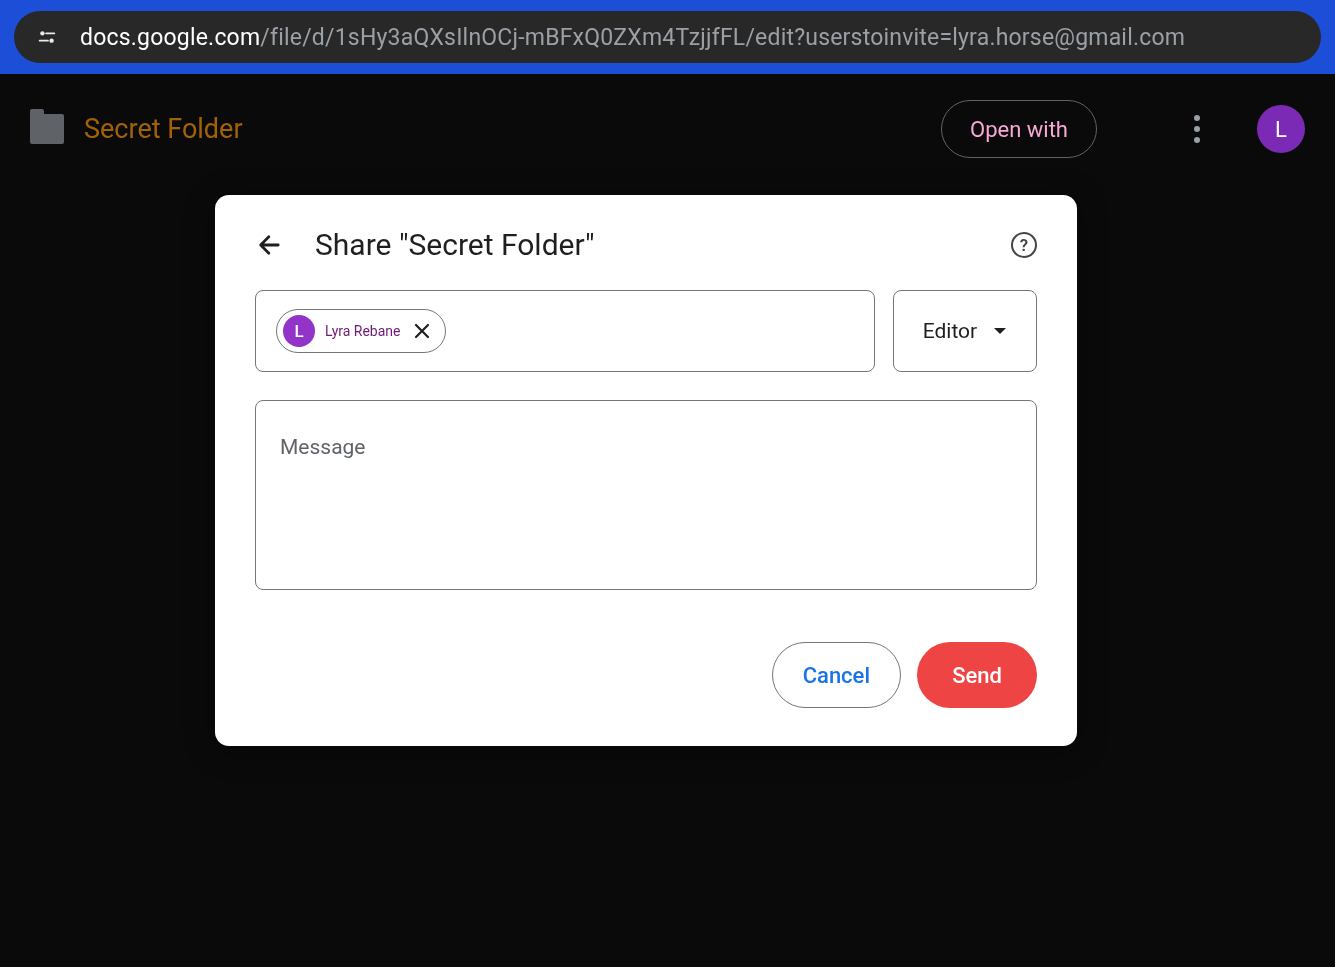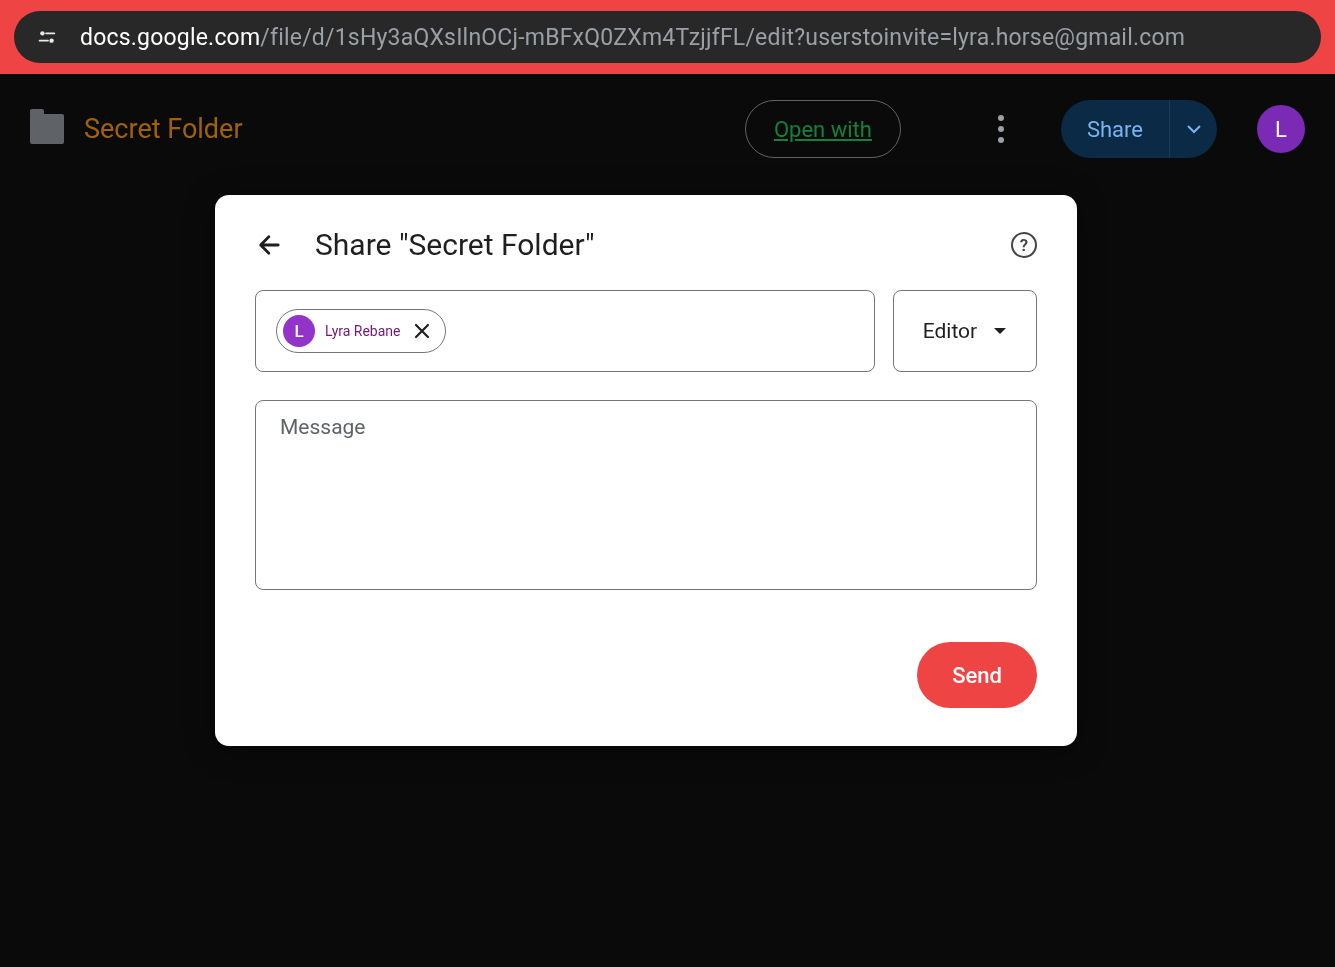--- a/index.html
+++ b/index.html
@@ -1,21 +1,21 @@
 <!DOCTYPE html>
 <html><head>
 <meta charset="utf-8">
 <style>
   * { box-sizing: border-box; margin: 0; padding: 0; }
   html, body { width: 1335px; height: 967px; font-family: "Google Sans", Roboto, Arial, sans-serif; background: #0a0a0a; overflow: hidden; }
 
   
   .url-bar {
     height: 74px;
-    background: #ef4444;
+    background: #1d4ed8;
     display: flex;
     align-items: center;
     padding: 0 14px;
     gap: 14px;
   }
   .url-pill {
     background: #282828;
     border-radius: 36px;
     height: 52px;
     flex: 1;
@@ -45,21 +45,21 @@
     padding: 0 30px;
     gap: 20px;
     color:#9aa0a6;
   }
   .folder-icon { width:34px; height:30px; background:#5f6368; border-radius:2px; position:relative; }
   .folder-icon::before { content:""; position:absolute; top:-5px; left:0; width:14px; height:6px; background:#5f6368; border-radius:2px 2px 0 0; }
   .page-title { font-size: 27px; color:#a16207; font-weight:400; }
   .spacer { flex:1; }
   .openwith {
     border:1px solid #5f6368; border-radius:40px; height:58px; padding:0 28px;
-    display:flex;align-items:center; font-size:22px; color:#15803d;text-decoration:underline;
+    display:flex;align-items:center; font-size:22px; color:#f9a8d4;
   }
   .more-btn { width:40px; display:flex;flex-direction:column;align-items:center;gap:5px; }
   .more-btn span { width:6px;height:6px;border-radius:50%;background:#9aa0a6; }
   .share-split {
     display:flex; align-items:center; height:58px;
     background:#0b2a45; border-radius:40px; overflow:hidden; margin-left:20px;
   }
   .share-main { padding:0 26px; font-size:22px; color:#7bb3f0; }
   .share-drop { width:48px; display:flex;align-items:center;justify-content:center; border-left:1px solid #1a3a5a; height:100%; }
   .avatar-hdr {
@@ -107,21 +107,21 @@
 
   .notify-row { display:flex;align-items:center;gap:26px;margin-bottom:22px; padding-left:2px; }
   .checkbox {
     width:26px;height:26px;border-radius:4px;background:#1a73e8;
     display:flex;align-items:center;justify-content:center;
   }
   .notify-label { font-size:21px; color:#1f1f1f; }
 
   .msg-box {
     width:100%; height:190px; border:1px solid #747775; border-radius:8px;
-    padding:14px 24px; font-size:21px; color:#5f6368; resize:none; font-family:inherit;
+    padding:34px 24px; font-size:21px; color:#5f6368; resize:none; font-family:inherit;
   }
   .msg-box::placeholder { color:#5f6368; }
 
   .modal-footer { display:flex; justify-content:flex-end; gap:16px; margin-top:48px; }
   .btn {
     height:66px; padding:0 30px; border-radius:40px; font-size:22px; font-weight:500;
     display:flex;align-items:center;justify-content:center;cursor:pointer; min-width:120px;
   }
   .btn-outline { border:1px solid #747775; background:#fff; color:#1a73e8; }
   .btn-primary { background:#ef4444; color:#fff; border:none; }
@@ -154,28 +154,20 @@
     <div class="spacer"></div>
     <div class="openwith">
       <span>Open with</span>
     </div>
     <div style="width:40px"></div>
     <div class="more-btn">
       <span></span>
         <span></span>
         <span></span>
     </div>
-    <div class="share-split">
-      <div class="share-main">Share</div>
-      <div class="share-drop">
-        <svg width="14" height="10" viewBox="0 0 14 10">
-            <path d="M1 2 L7 8 L13 2" fill="none" stroke="#7bb3f0" stroke-width="2"></path>
-          </svg>
-      </div>
-    </div>
     <div class="avatar-hdr">L</div>
   </div>
 </div>
 
 <div class="modal">
   <div class="modal-head">
     <div class="back-btn">
       <svg width="28" height="28" viewBox="0 0 24 24">
           <path d="M19 12H5 M11 5 L4 12 L11 19" fill="none" stroke="#1f1f1f" stroke-width="2.4" stroke-linecap="round" stroke-linejoin="round"></path>
         </svg>
@@ -201,15 +193,16 @@
       <svg width="14" height="10" viewBox="0 0 14 10">
           <path d="M1 2 L7 8 L13 2 Z" fill="#1f1f1f"></path>
         </svg>
     </div>
   </div>
 
 
   <textarea class="msg-box" placeholder="Message" style=""></textarea>
 
   <div class="modal-footer">
+    <div class="btn btn-outline">Cancel</div>
     <div class="btn btn-primary">Send</div>
   </div>
 </div>
 
 </body></html>

